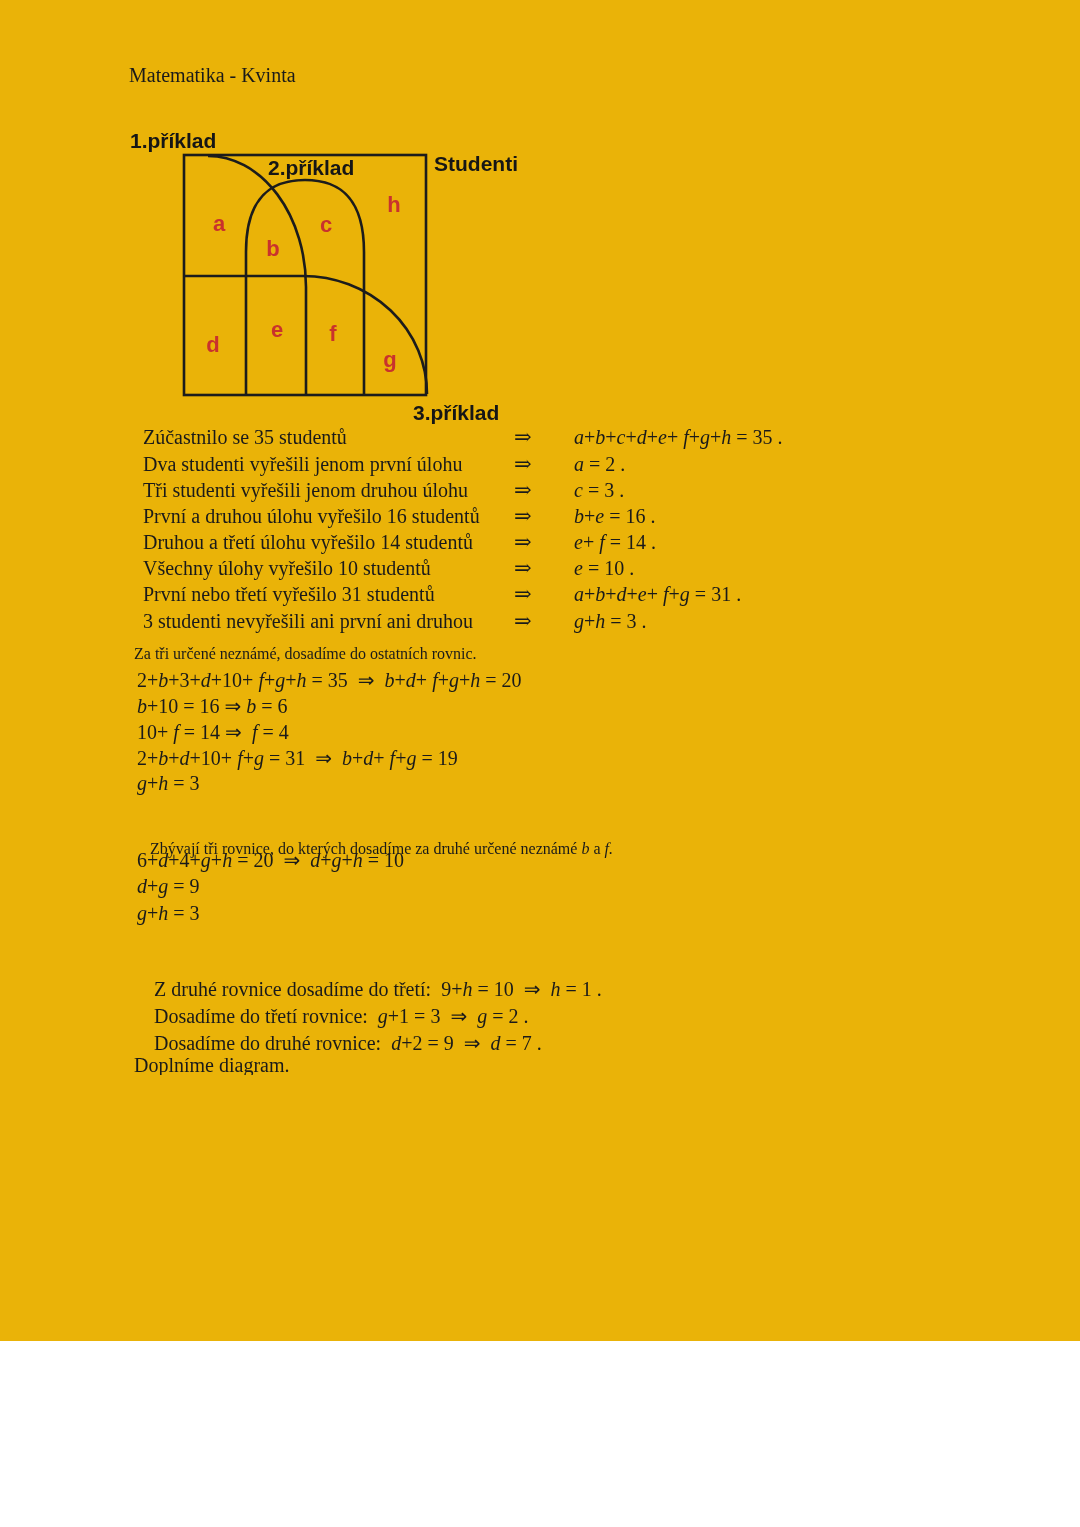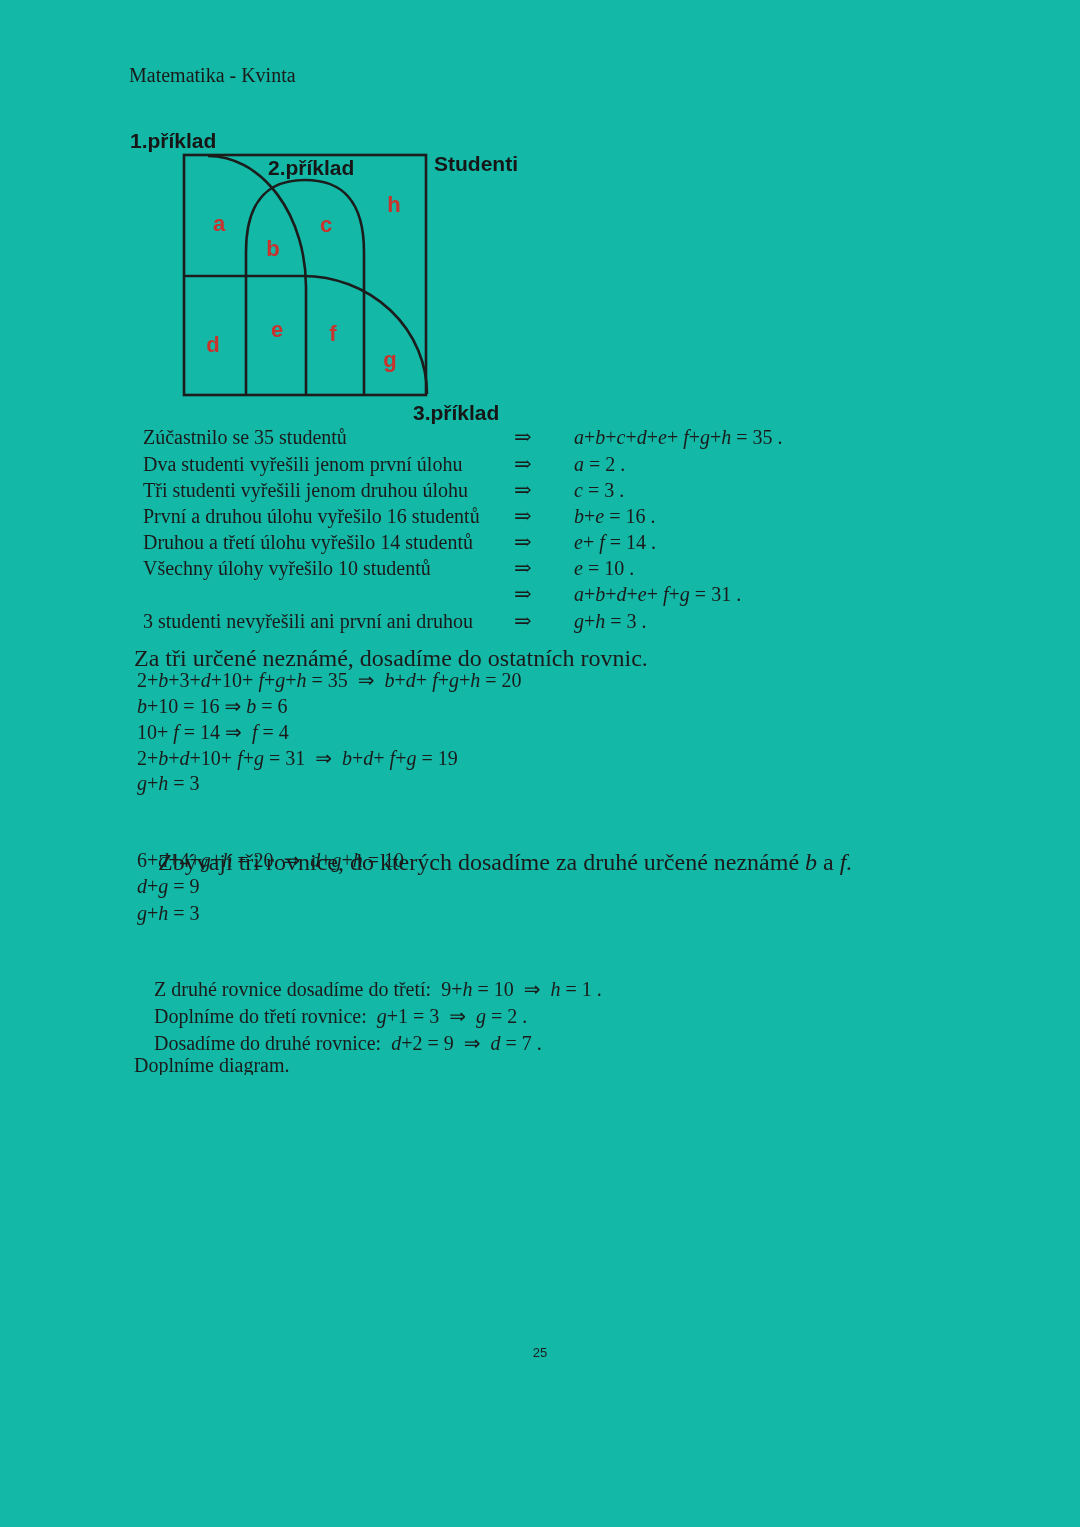--- a/index.html
+++ b/index.html
@@ -1,21 +1,21 @@
 <!DOCTYPE html>
 <html lang="cs" style="--region-color: #c9322d;"><head>
 <meta charset="utf-8">
 <style>
   :root { --region-color: #c9322d; --ink: #1a1a1a; }
   html, body { margin: 0; padding: 0; background: #ffffff; }
   .page {
     position: relative;
     width: 1080px;
-    height: 1527px;
-    background: #14b8a6;
+    height: 1341px;
+    background: #eab308;
     font-family: "Liberation Serif", "DejaVu Serif", serif;
     color: var(--ink);
     overflow: hidden;
   }
   .abs { position: absolute; }
   .serif { font-family: "Liberation Serif", "DejaVu Serif", serif; font-size: 20px; }
   .sans-bold {
     font-family: "Liberation Sans", "DejaVu Sans", sans-serif;
     font-weight: bold;
     font-size: 21px;
@@ -27,21 +27,21 @@
     font-size: 20px;
     white-space: pre;
   }
   .math i { font-style: italic; }
   .var { font-style: italic; }
   .st-row { position: absolute; left: 131px; width: 820px; height: 26px; margin-left: 12px; }
   .st-text { position: absolute; left: 0; top: 0; font-size: 20px; white-space: pre; }
   .st-arrow { position: absolute; left: 371px; top: -1px; font-size: 21px; }
   .st-eq { position: absolute; left: 431px; top: 0; }
   .eq-line { position: absolute; left: 137px; }
-  .intro-line { position: absolute; left: 134px; font-size: 24px; white-space: pre; }
+  .intro-line { position: absolute; left: 134px; font-size: 16px; white-space: pre; }
   .solve-row { position: absolute; left: 134px; white-space: pre; font-size: 20px; }
   .clip-line { position: absolute; left: 134px; height: 21px; overflow: hidden; width: 400px; }
   .page-number {
     position: absolute; left: 0; top: 1345px; width: 1080px;
     text-align: center;
     font-family: "Liberation Sans", "DejaVu Sans", sans-serif;
     font-size: 13px; color: #1c1c1c;
   }
   svg .venn-line { fill: none; stroke: #1c1c1c; stroke-width: 2.6; }
   svg .region-letter {
@@ -108,20 +108,21 @@
     <span class="st-text serif">Druhou a třetí úlohu vyřešilo 14 studentů</span>
     <span class="st-arrow">⇒</span>
     <span class="st-eq math"><i>e</i>+ <i>f</i> = 14 .</span>
   </div>
   <div class="st-row" style="top:557px;">
     <span class="st-text serif">Všechny úlohy vyřešilo 10 studentů</span>
     <span class="st-arrow">⇒</span>
     <span class="st-eq math"><i>e</i> = 10 .</span>
   </div>
   <div class="st-row" style="top:583px;">
+    <span class="st-text serif">První nebo třetí vyřešilo 31 studentů</span>
     <span class="st-arrow">⇒</span>
     <span class="st-eq math"><i>a</i>+<i>b</i>+<i>d</i>+<i>e</i>+ <i>f</i>+<i>g</i> = 31 .</span>
   </div>
   <div class="st-row" style="top:610px;">
     <span class="st-text serif">3 studenti nevyřešili ani první ani druhou</span>
     <span class="st-arrow">⇒</span>
     <span class="st-eq math"><i>g</i>+<i>h</i> = 3 .</span>
   </div>
 
   <div class="intro-line" style="top:645px;">Za tři určené neznámé, dosadíme do ostatních rovnic.</div>
@@ -135,21 +136,21 @@
     <span>Zbývají tři rovnice, do kterých dosadíme za druhé určené neznámé </span><span class="var">b</span><span> a </span><span class="var">f.</span>
   </div>
   <div class="eq-line math" style="top:848px;">6+<i>d</i>+4+<i>g</i>+<i>h</i> = 20  ⇒  <i>d</i>+<i>g</i>+<i>h</i> = 10</div>
   <div class="eq-line math" style="top:875px;"><i>d</i>+<i>g</i> = 9</div>
   <div class="eq-line math" style="top:902px;"><i>g</i>+<i>h</i> = 3</div>
 
   <div class="solve-row" style="top:954px;">
     <span>Z druhé rovnice dosadíme do třetí:  </span><span class="math">9+<i>h</i> = 10  ⇒  <i>h</i> = 1 .</span>
   </div>
   <div class="solve-row" style="top:981px;">
-    <span>Doplníme do třetí rovnice:  </span><span class="math"><i>g</i>+1 = 3  ⇒  <i>g</i> = 2 .</span>
+    <span>Dosadíme do třetí rovnice:  </span><span class="math"><i>g</i>+1 = 3  ⇒  <i>g</i> = 2 .</span>
   </div>
   <div class="solve-row" style="top:1008px;">
     <span>Dosadíme do druhé rovnice:  </span><span class="math"><i>d</i>+2 = 9  ⇒  <i>d</i> = 7 .</span>
   </div>
 
   <div class="clip-line" style="top:1054px;">
     <span class="serif">Doplníme diagram.</span>
   </div>
 
   <div class="page-number">25</div>

